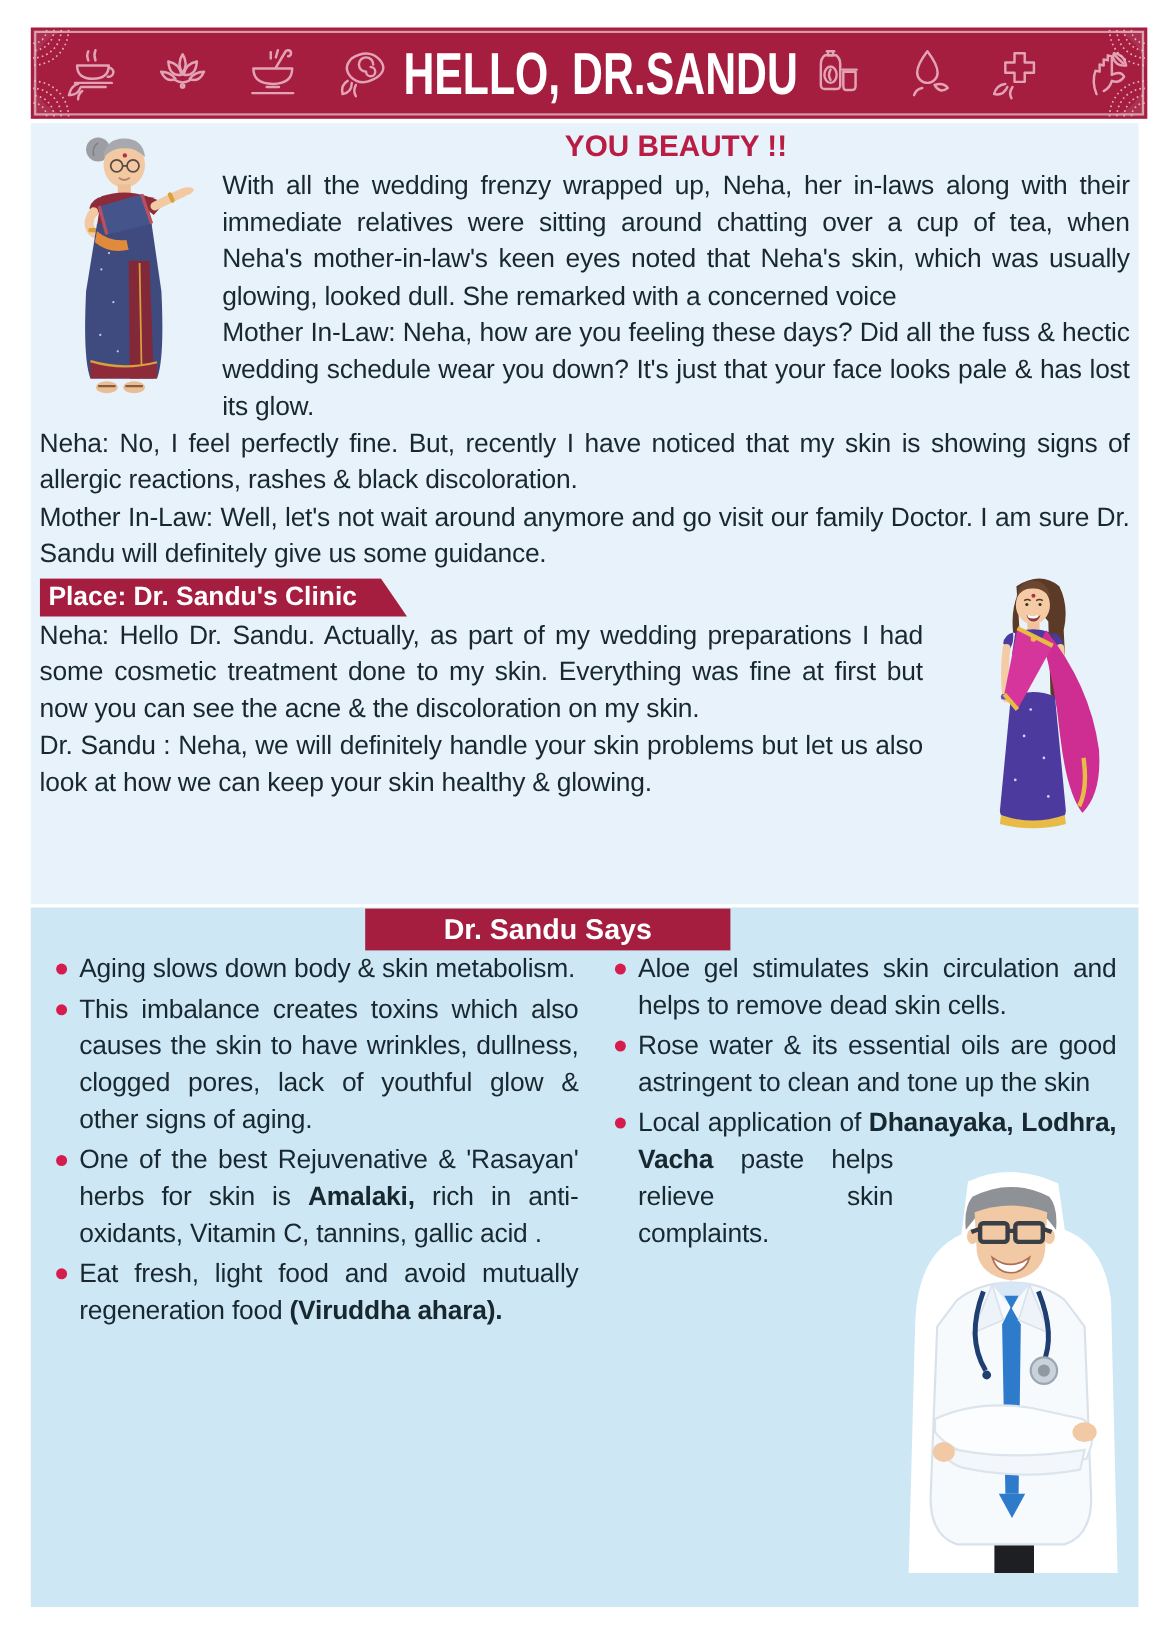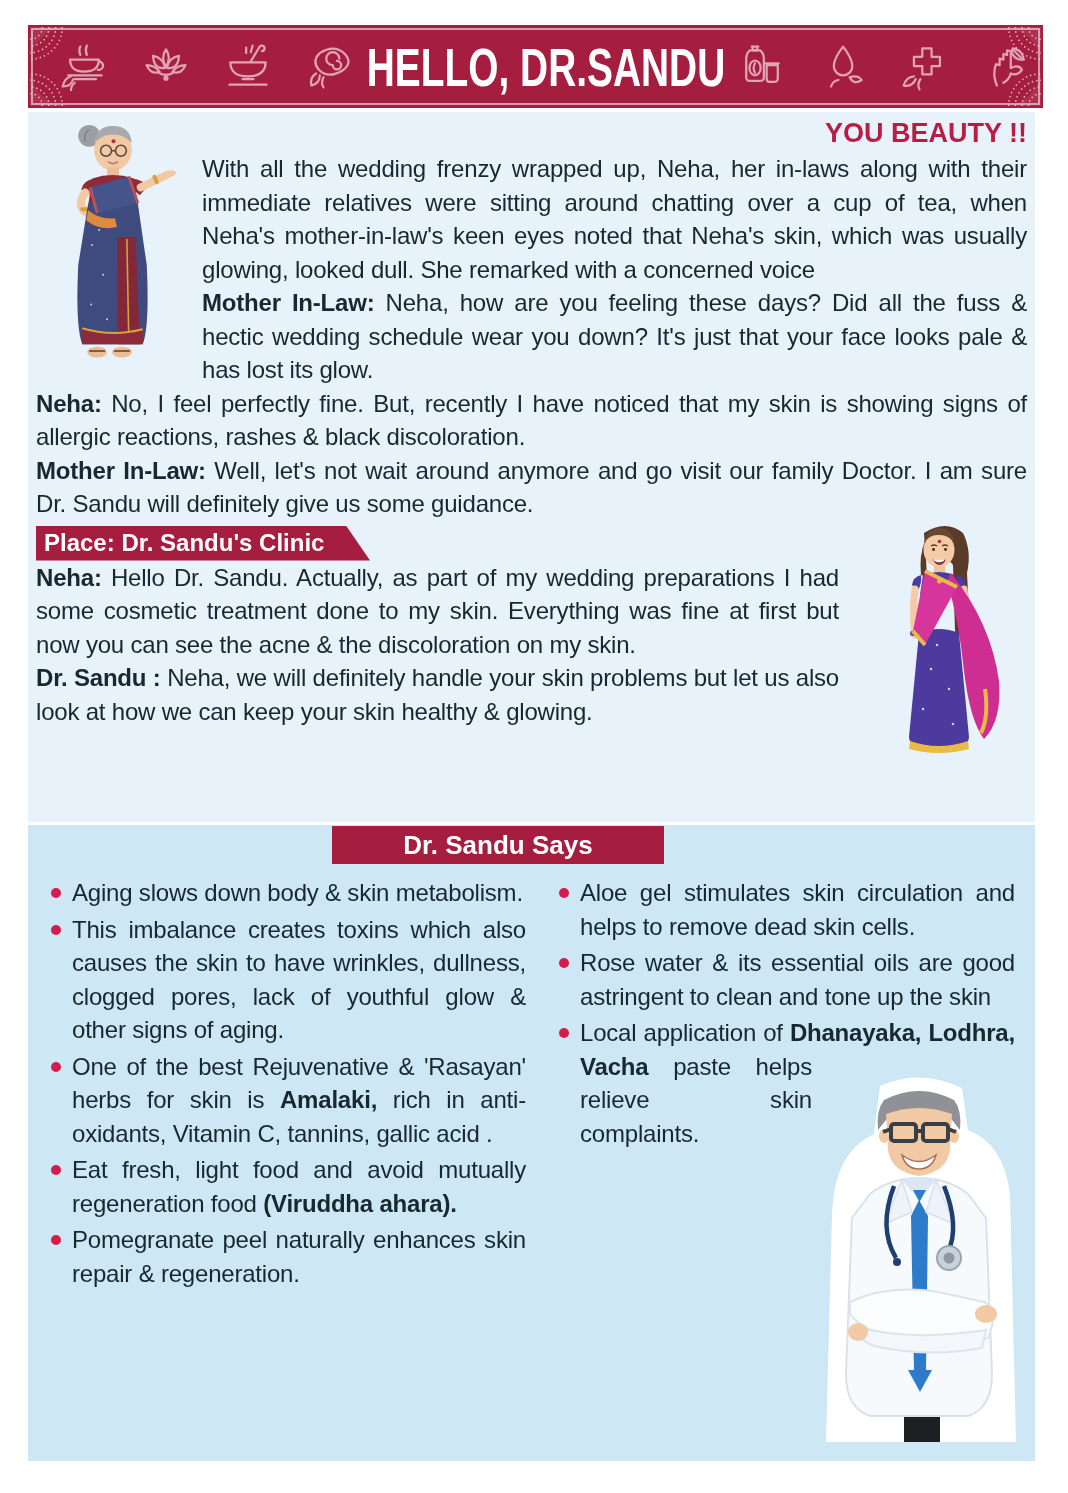--- a/index.html
+++ b/index.html
@@ -18,35 +18,35 @@
            letter-spacing:0px;transform:scaleX(.72);transform-origin:center;}
   .lace{position:absolute;width:38px;height:38px;opacity:.85;}
   .lace.tl{left:2px;top:2px;}
   .lace.tr{right:2px;top:2px;transform:scaleX(-1);}
   .lace.bl{left:2px;bottom:2px;transform:scaleY(-1);}
   .lace.br{right:2px;bottom:2px;transform:rotate(180deg);}
 
   
   .story{position:absolute;left:28px;top:112px;width:1007px;height:710px;background:#E7F2FA;
          padding:4px 8px 0 8px;box-sizing:border-box;}
-  .story-heading{margin:2px 0 3px 0;text-align:right;font-size:27px;font-weight:700;color:#B91D43;}
+  .story-heading{margin:2px 0 3px 0;text-align:center;font-size:27px;font-weight:700;color:#B91D43;}
   p.par{margin:0;font-size:24px;line-height:33.5px;text-align:justify;letter-spacing:-0.2px;}
-  p.par b{font-weight:700;}
+  p.par b{font-weight:400;}
   .grandma-float{float:left;width:152px;height:248px;margin:0 14px 4px 0;}
   .neha-float{float:right;width:176px;height:238px;margin:-2px 0 0 12px;}
   .place-banner{width:334px;height:35px;margin:5px 0 0 0;background:#A51E40;color:#ffffff;
                 font-size:24px;font-weight:700;display:flex;align-items:center;padding-left:8px;box-sizing:border-box;
                 clip-path:polygon(0 0,calc(100% - 24px) 0,100% 100%,0 100%);}
 
   
   .says{position:absolute;left:28px;top:825px;width:1007px;height:636px;background:#CEE7F4;
         padding:0 20px;box-sizing:border-box;}
   .says-banner{width:332px;height:38px;margin:1px 0 0 284px;background:#A51E40;color:#fff;
                font-size:26px;font-weight:700;display:flex;align-items:center;justify-content:center;}
-  .cols{display:flex;gap:30px;margin-top:12px;}
+  .cols{display:flex;gap:30px;}
   .col{font-size:24px;line-height:33.5px;letter-spacing:-0.2px;}
   .col-left{width:478px;flex:none;}
   .col-right{flex:1;min-width:0;}
   .bullet{position:relative;padding-left:24px;text-align:justify;margin-bottom:3px;}
   .bullet::before{content:"";position:absolute;left:3px;top:12px;width:10px;height:10px;border-radius:50%;background:#D51C4C;}
   .bb{font-weight:700;}
   .doctor-float{float:right;width:205px;height:572px;shape-outside:inset(195px 0 0 0);margin:0 -8px 0 6px;}
   .doctor-float svg{margin-top:198px;display:block;}
 </style>
 </head>
@@ -269,21 +269,20 @@
     <div class="says-banner">
       <span>Dr. Sandu Says</span>
     </div>
 
     <div class="cols">
       <div class="col col-left">
           <div class="bullet"><span>Aging slows down body &amp; skin metabolism.</span></div>
           <div class="bullet"><span>This imbalance creates toxins which also causes the skin to have wrinkles, dullness, clogged pores, lack of youthful glow &amp; other signs of aging.</span></div>
           <div class="bullet"><span>One of the best Rejuvenative &amp; 'Rasayan' herbs for skin is </span><span class="bb">Amalaki,</span><span> rich in anti-oxidants, Vitamin C, tannins, gallic acid .</span></div>
           <div class="bullet"><span>Eat fresh, light food and avoid mutually regeneration food </span><span class="bb">(Viruddha ahara).</span></div>
-          <div class="bullet"><span>Pomegranate peel naturally enhances skin repair &amp; regeneration.</span></div>
         </div>
 
       <div class="col col-right">
         <div class="doctor-float">
           <svg width="205" height="370" viewBox="0 0 205 370">
             <path d="M62 12 Q102 -6 144 14 L150 56 Q186 70 192 120 L198 368 H8 L14 140 Q16 78 56 60 Z" fill="#FFFFFF"></path>
             <path d="M86 302 h36 v66 h-36 z" fill="#1E1F22"></path>
             <path d="M66 26 Q101 8 136 26 Q144 36 142 56 L134 46 Q101 31 68 46 L60 56 Q58 36 66 26 Z" fill="#8E9196"></path>
             <path d="M68 40 Q101 28 134 40 L132 76 Q129 98 101 102 Q73 98 70 76 Z" fill="#F1C9A4"></path>
             <ellipse cx="66" cy="62" rx="5" ry="7" fill="#F1C9A4"></ellipse>

